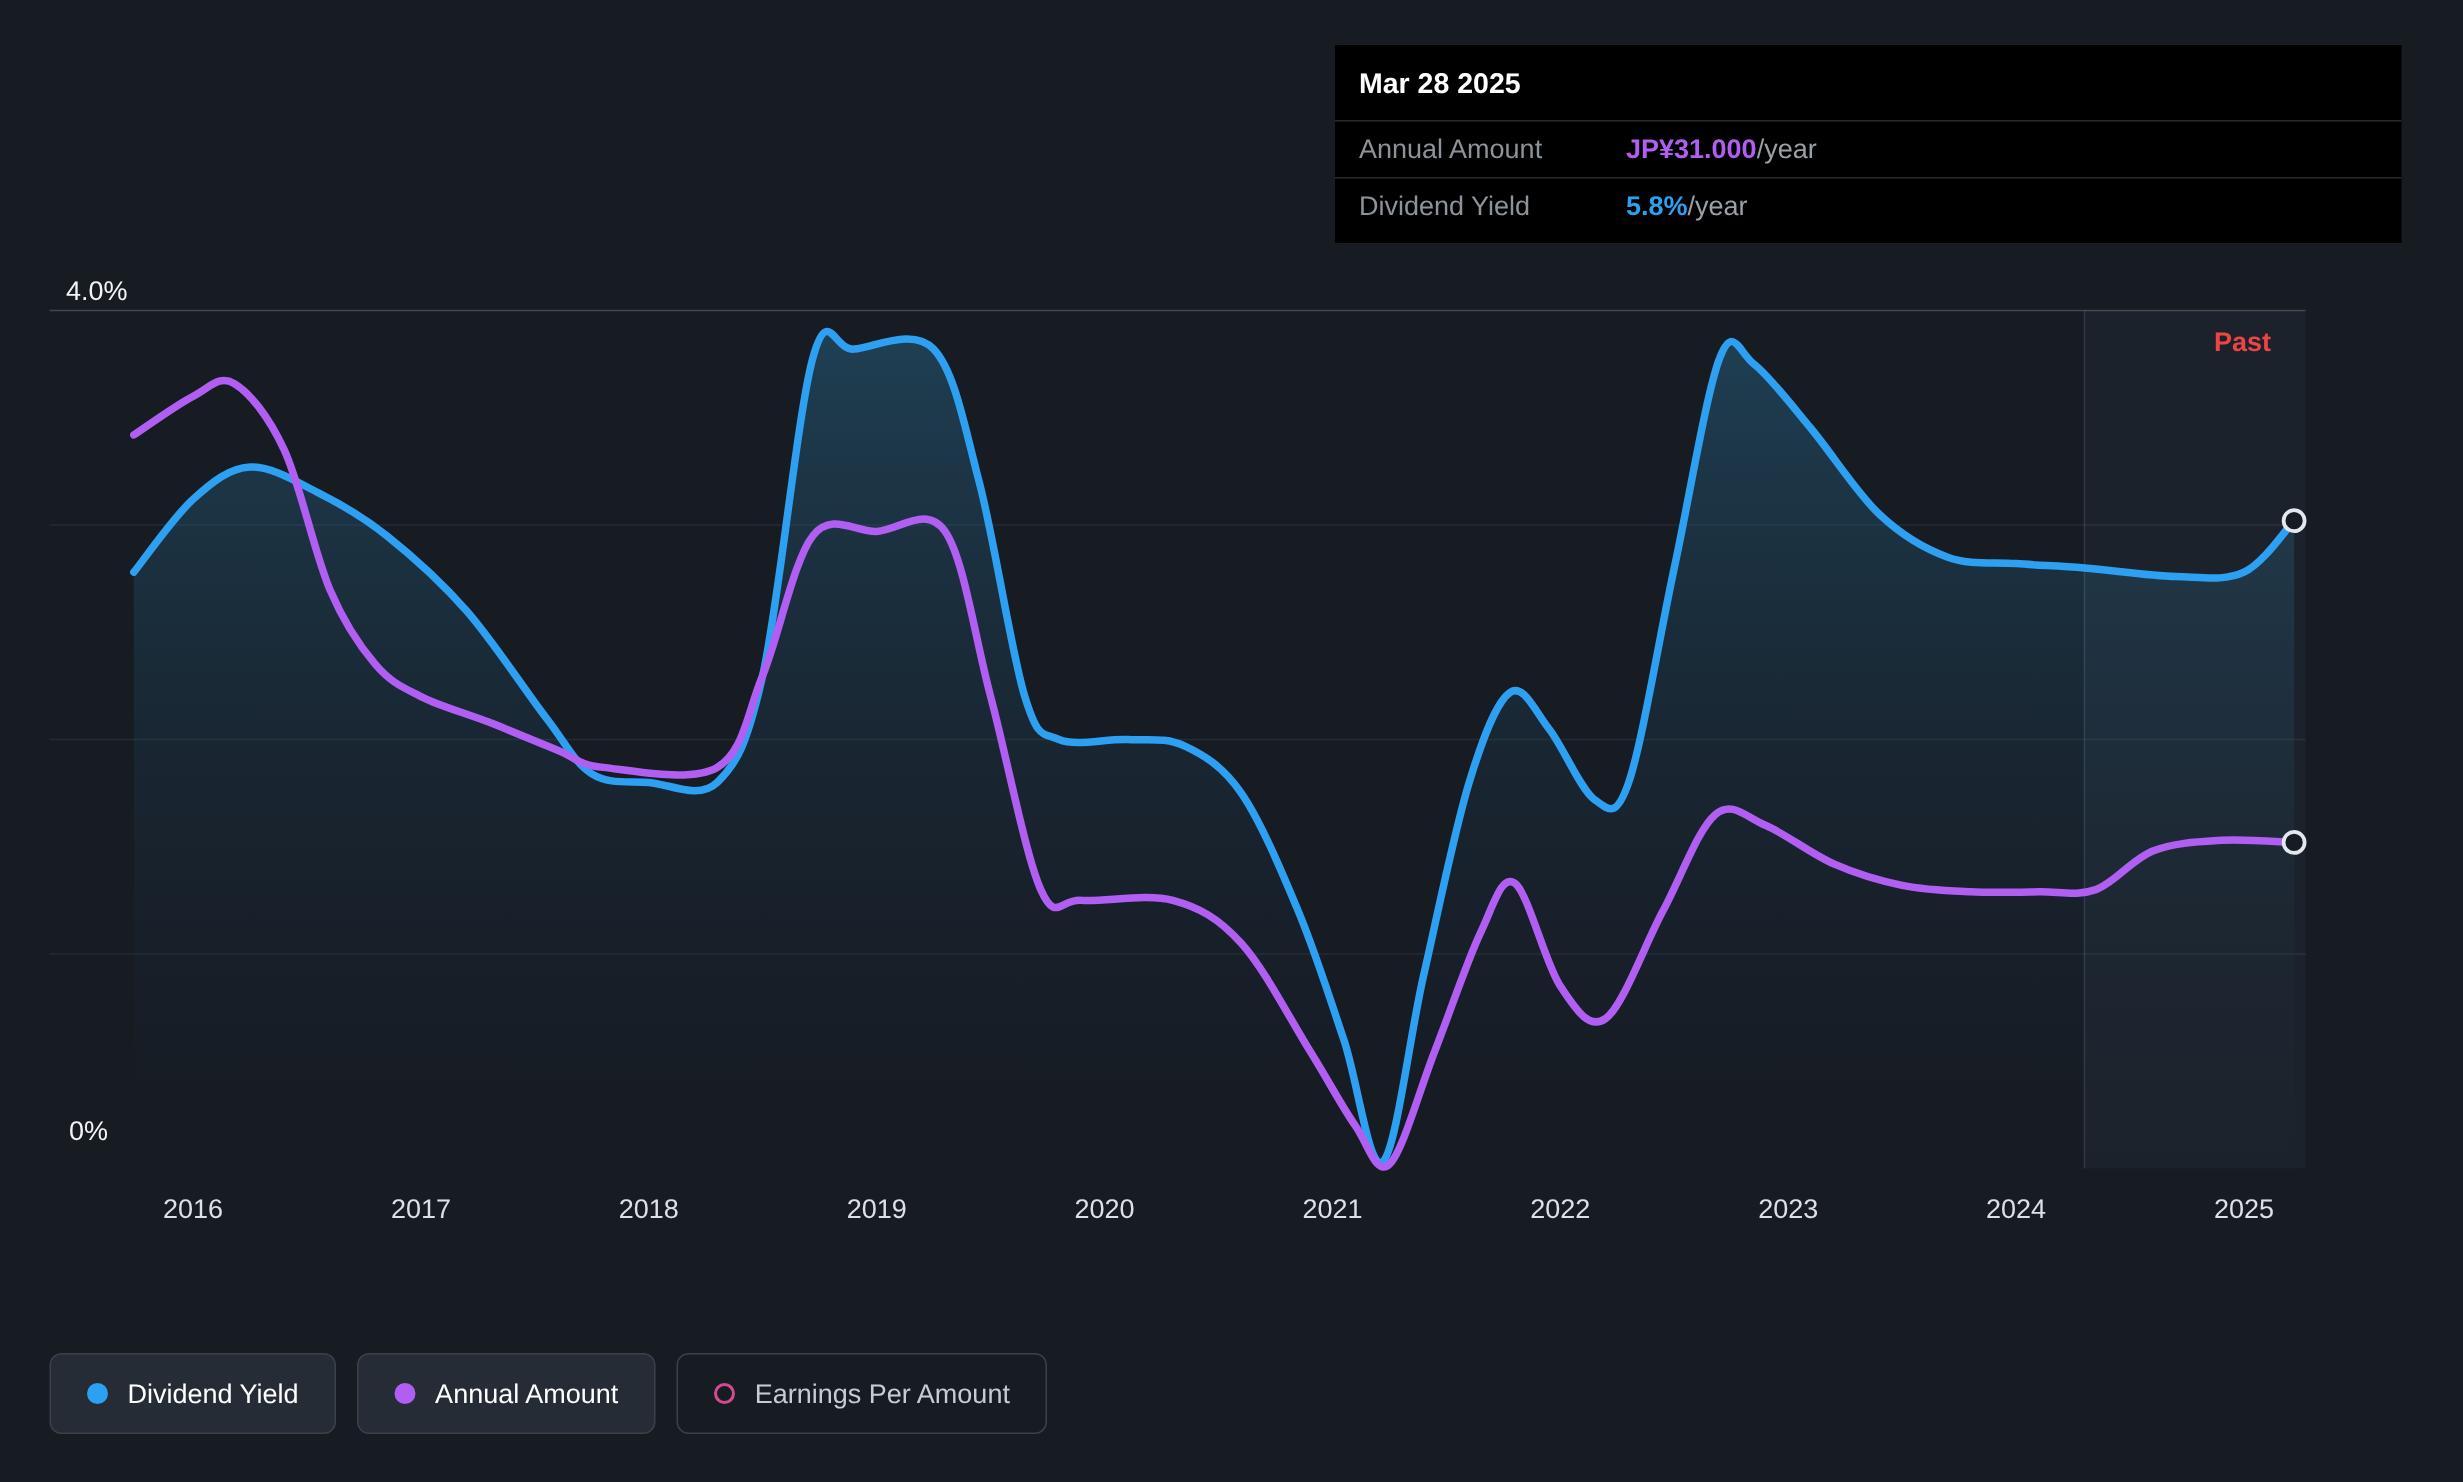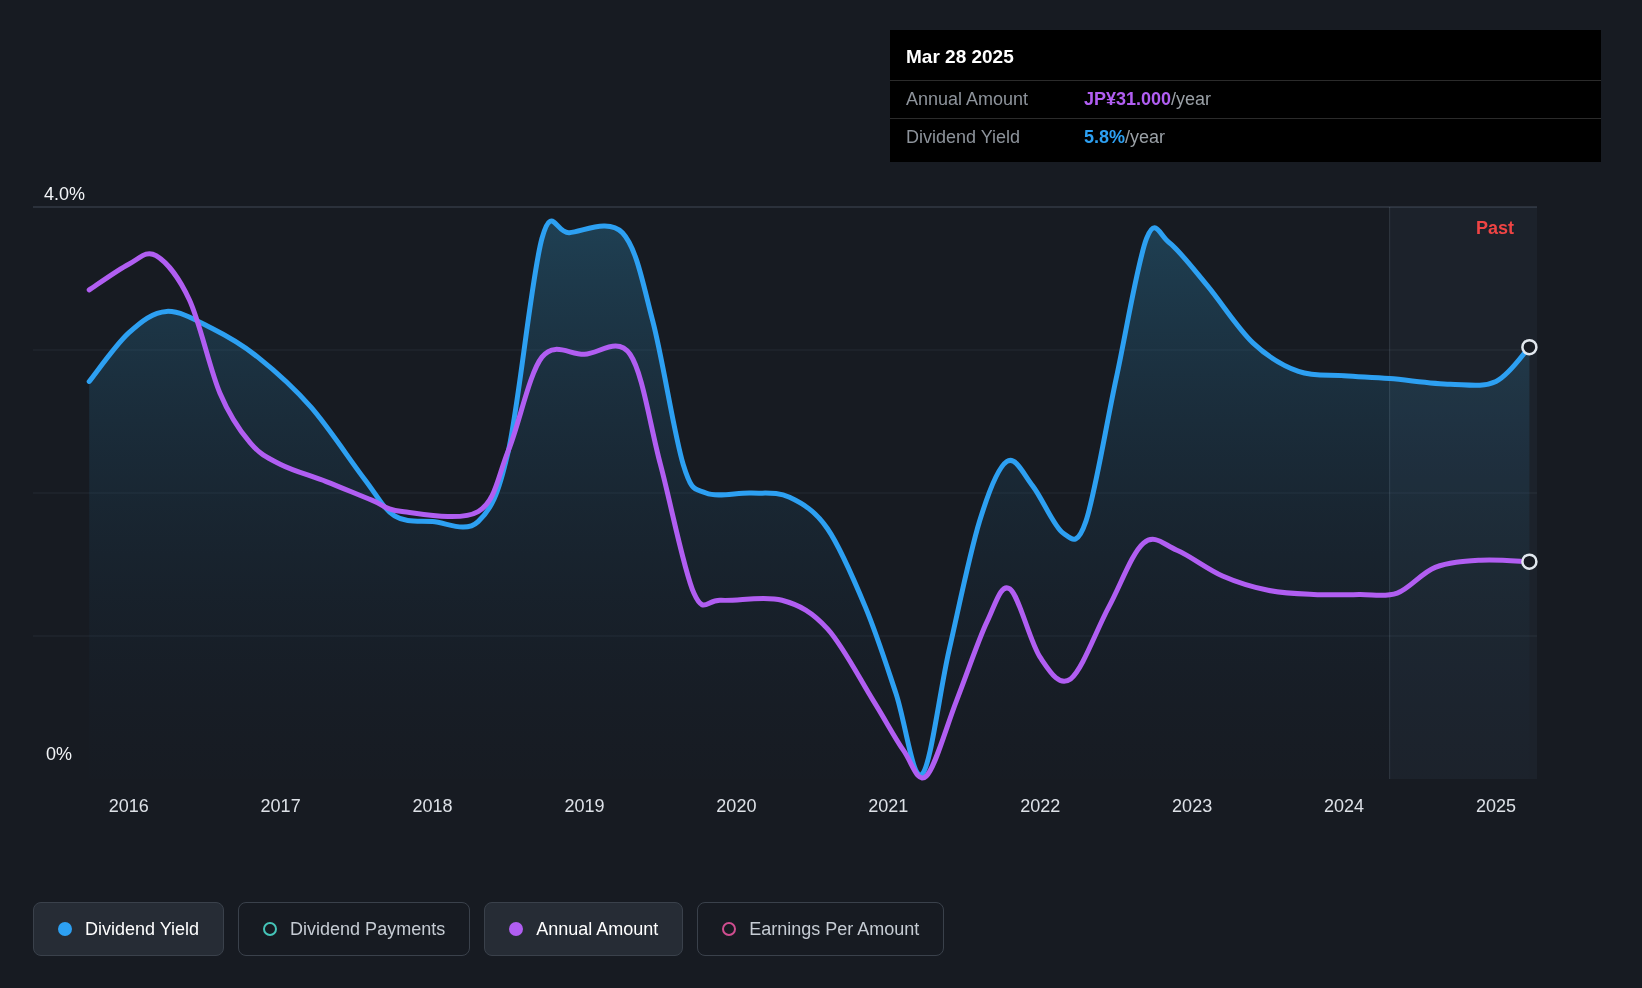--- a/index.html
+++ b/index.html
@@ -79,24 +79,20 @@
       <span class="tt-label">Dividend Yield</span>
       <span class="tt-value"><b style="color: rgb(45, 160, 242);">5.8%</b><span class="tt-suffix">/year</span></span>
     </div>
   </div>
 
   <div class="legend">
     <div class="pill active">
       <span class="marker" style="border-color: rgb(45, 160, 242); background: rgb(45, 160, 242);"></span>
       <span>Dividend Yield</span>
     </div>
-    <div class="pill">
-      <span class="marker" style="border-color: rgb(69, 196, 184); background: transparent;"></span>
-      <span>Dividend Payments</span>
-    </div>
     <div class="pill active">
       <span class="marker" style="border-color: rgb(177, 94, 242); background: rgb(177, 94, 242);"></span>
       <span>Annual Amount</span>
     </div>
     <div class="pill">
       <span class="marker" style="border-color: rgb(207, 77, 143); background: transparent;"></span>
       <span>Earnings Per Amount</span>
     </div>
   </div>
 

